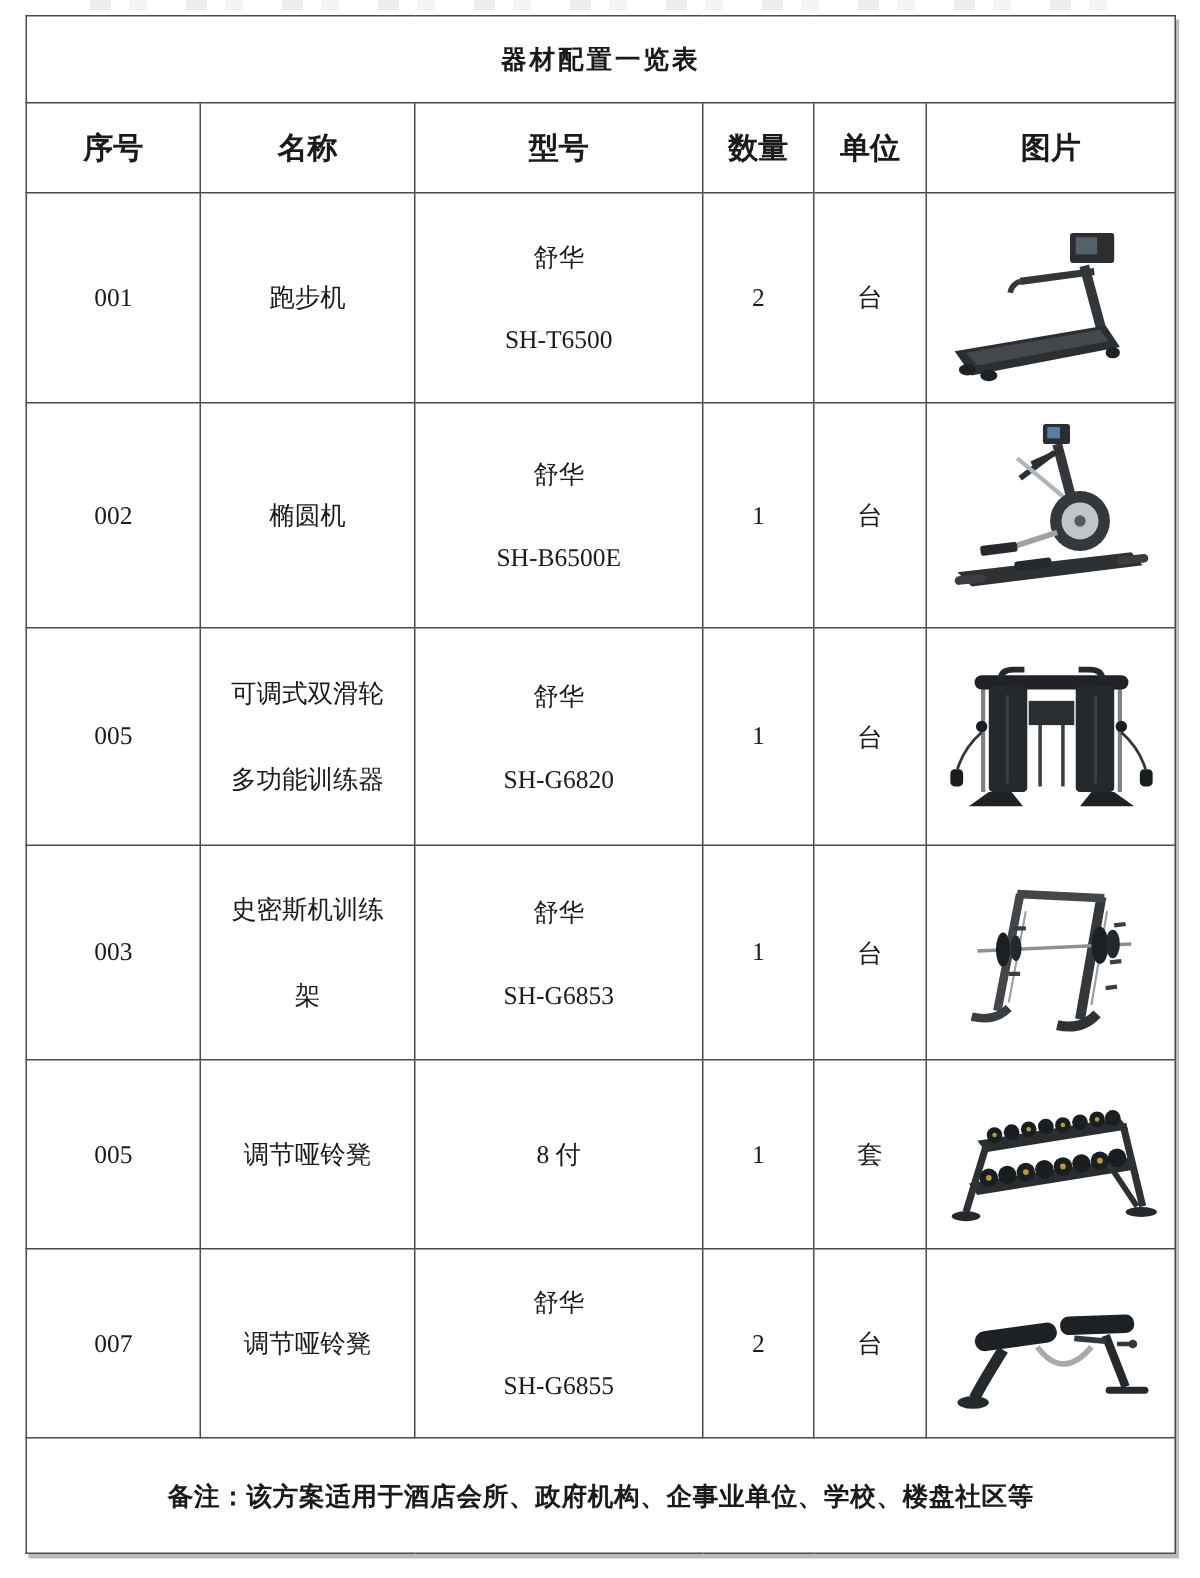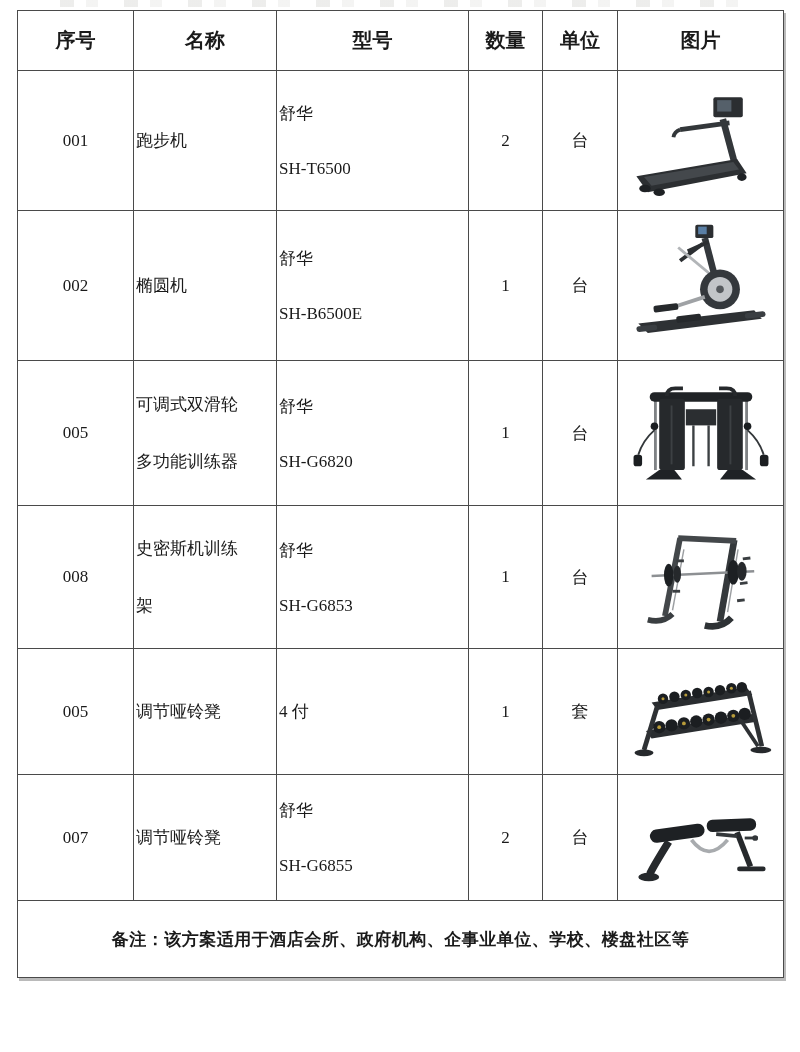--- a/index.html
+++ b/index.html
@@ -43,21 +43,21 @@
   }
   .head-row th { height: 60px; font-size: 20px; font-weight: bold; }
 
   .r1 td { height: 140px; }
   .r2 td { height: 150px; }
   .r3 td { height: 145px; }
   .r4 td { height: 143px; }
   .r5 td { height: 126px; margin-top: 32px; }
   .r6 td { height: 126px; }
 
-  .stack { display: flex; flex-direction: column; align-items: flex-start; justify-content: center; gap: 34px; }
+  .stack { display: flex; flex-direction: column; align-items: center; justify-content: center; gap: 34px; }
   .stack div:empty { display: none; }
 
   .photo-cell { padding: 3px; }
   .photo-cell svg { display: block; margin: 0 auto; }
 
   .footer-cell {
     height: 77px;
     font-weight: bold;
     font-size: 17.5px;
     text-align: left;
@@ -74,20 +74,23 @@
   <table class="equip">
     <colgroup>
       <col style="width:116px">
         <col style="width:143px">
         <col style="width:192px">
       <col style="width:74px">
         <col style="width:75px">
         <col style="width:166px">
     </colgroup>
     <thead>
+      <tr>
+        <th colspan="6" class="title-cell">器材配置一览表</th>
+      </tr>
       <tr class="head-row">
         <th>序号</th>
         <th>名称</th>
         <th>型号</th>
         <th>数量</th>
         <th>单位</th>
         <th>图片</th>
       </tr>
     </thead>
     <tbody>
@@ -195,21 +198,21 @@
             <path d="M129,66 C138,74 143,82 146,92" stroke="#33373a" stroke-width="2" fill="none"></path>
             <rect x="9" y="92" width="9" height="12" rx="3" fill="#1b1e21"></rect>
             <rect x="142" y="92" width="9" height="12" rx="3" fill="#1b1e21"></rect>
             <polygon points="36,108 22,118 60,118 52,108" fill="#1f2225"></polygon>
             <polygon points="124,108 138,118 100,118 108,108" fill="#1f2225"></polygon>
           </svg>
         </td>
       </tr>
 
       <tr class="r4">
-        <td>008</td>
+        <td>003</td>
         <td>
             <div class="stack">
           <div>史密斯机训练</div>
           <div>架</div>
         </div>
           </td>
         <td>
             <div class="stack">
           <div>舒华</div>
           <div>SH-G6853</div>
@@ -242,21 +245,21 @@
 
       <tr class="r5">
         <td>005</td>
         <td>
             <div class="stack">
               <div>调节哑铃凳</div>
             </div>
           </td>
         <td>
             <div class="stack">
-              <div>4 付</div>
+              <div>8 付</div>
             </div>
           </td>
         <td>1</td>
         <td>套</td>
         <td class="photo-cell">
           <svg width="152" height="118" viewBox="0 0 160 124">
             <polygon points="28,52 128,36 134,44 34,60" fill="#2a2d30"></polygon>
             <polygon points="22,82 134,64 140,72 28,90" fill="#2a2d30"></polygon>
             <path d="M34,56 L20,102" stroke="#2e3134" stroke-width="5" fill="none"></path>
             <path d="M130,40 L144,98" stroke="#2e3134" stroke-width="5" fill="none"></path>

